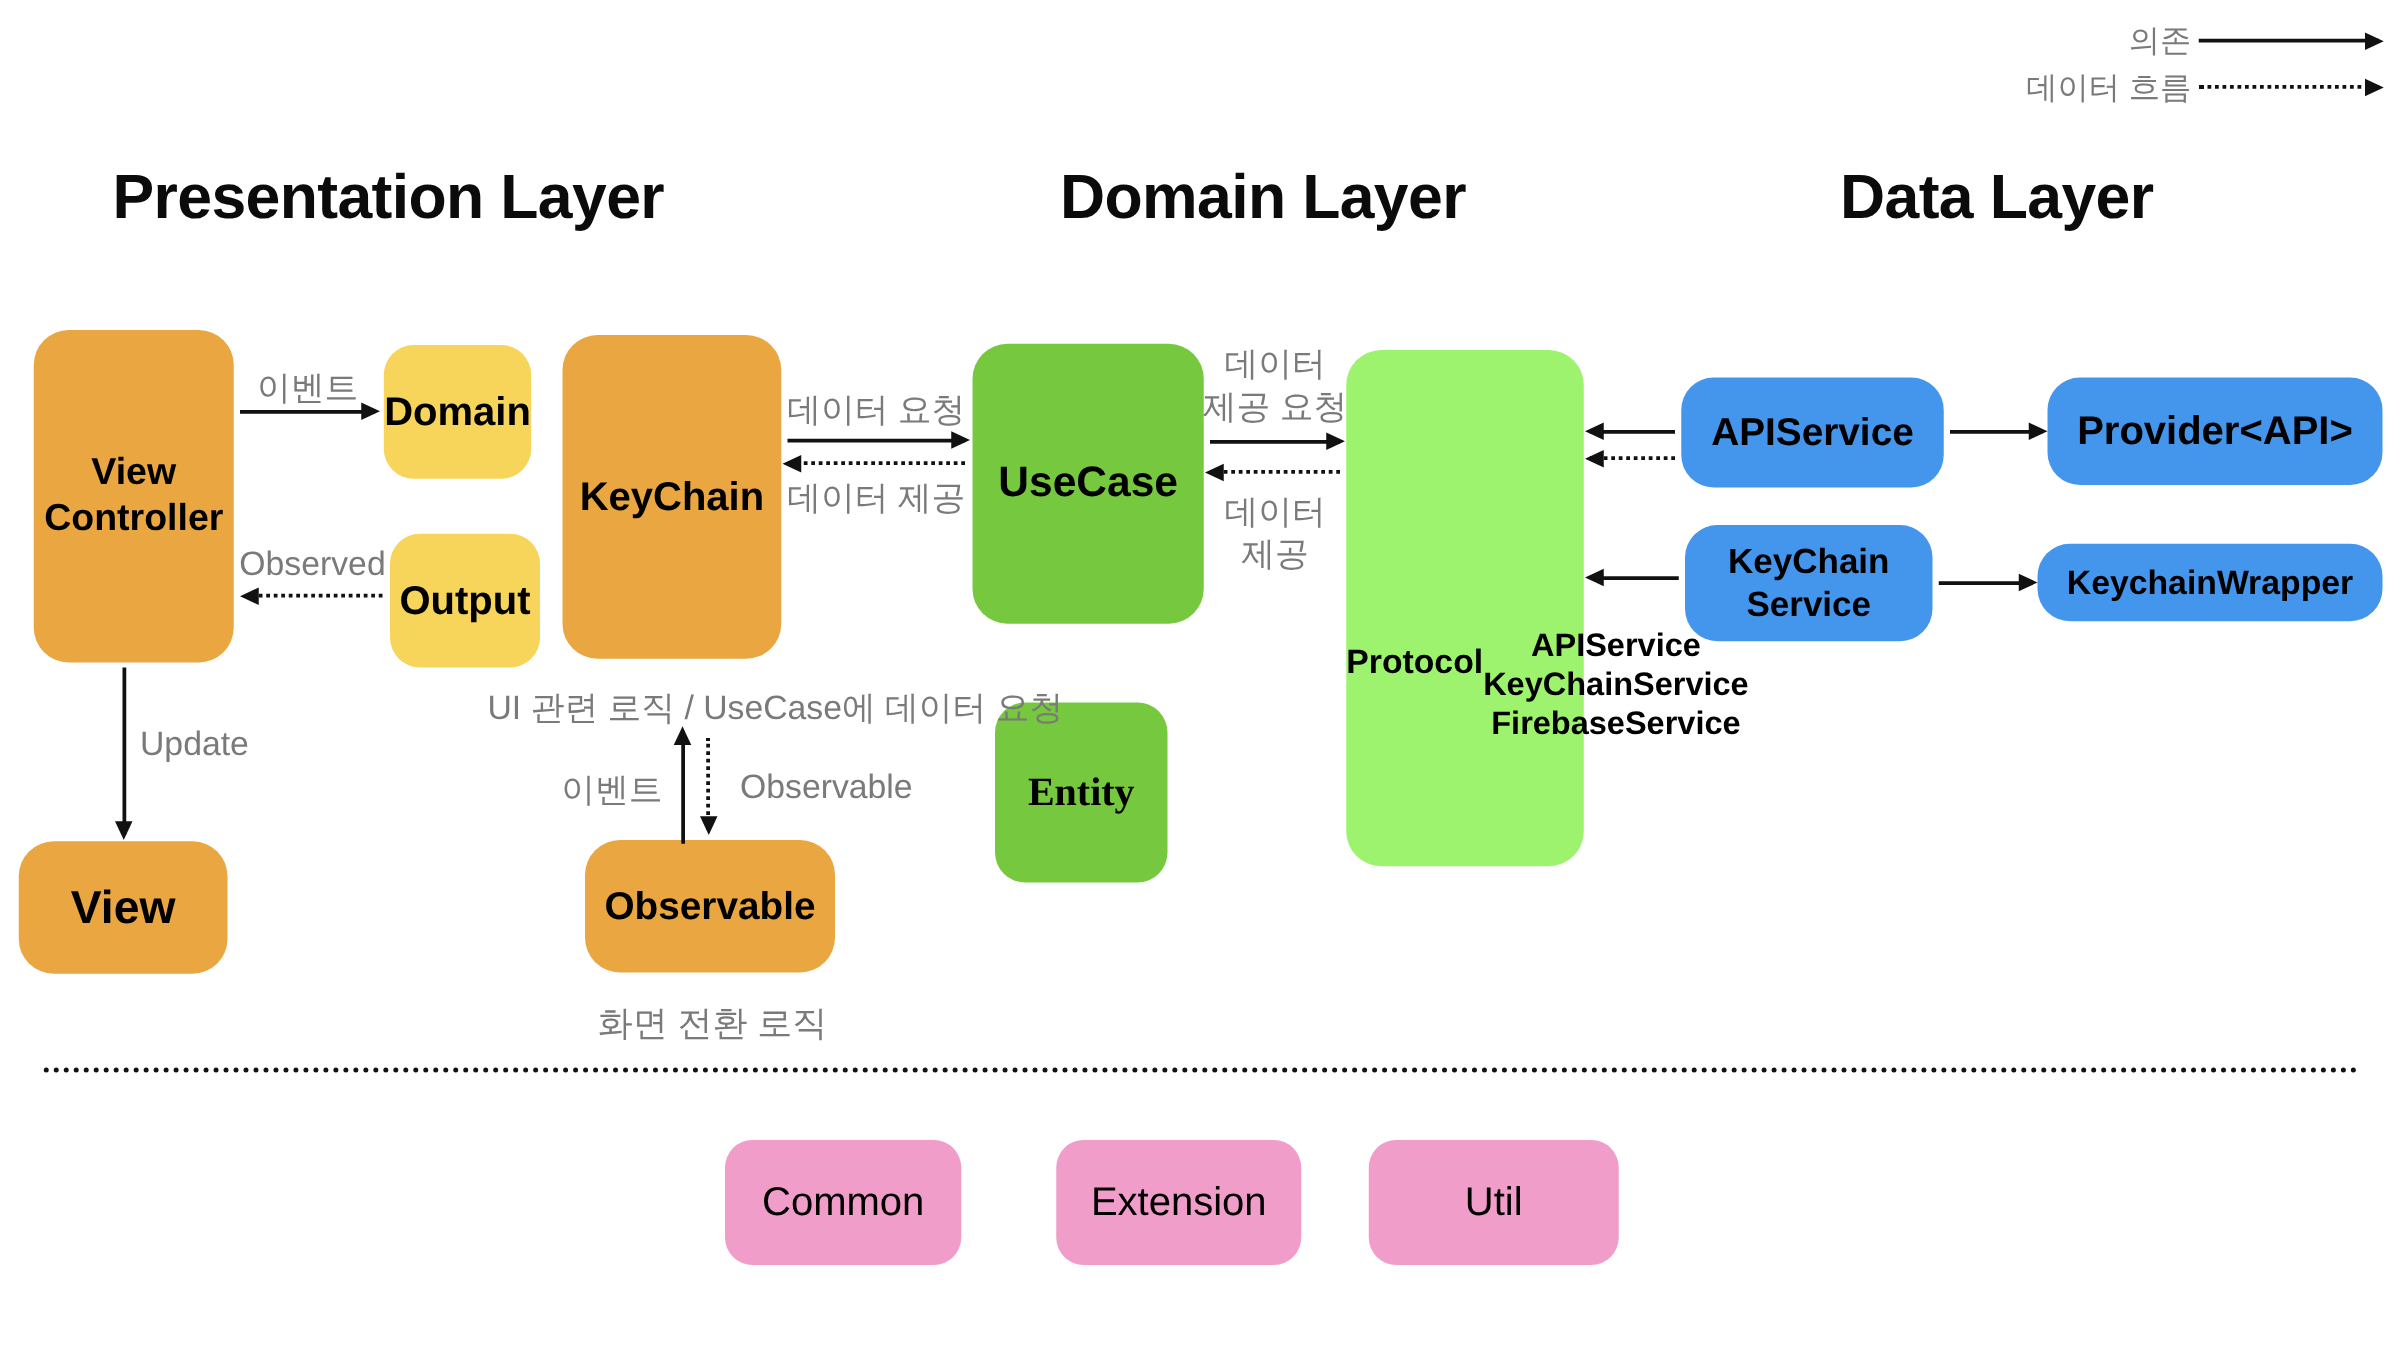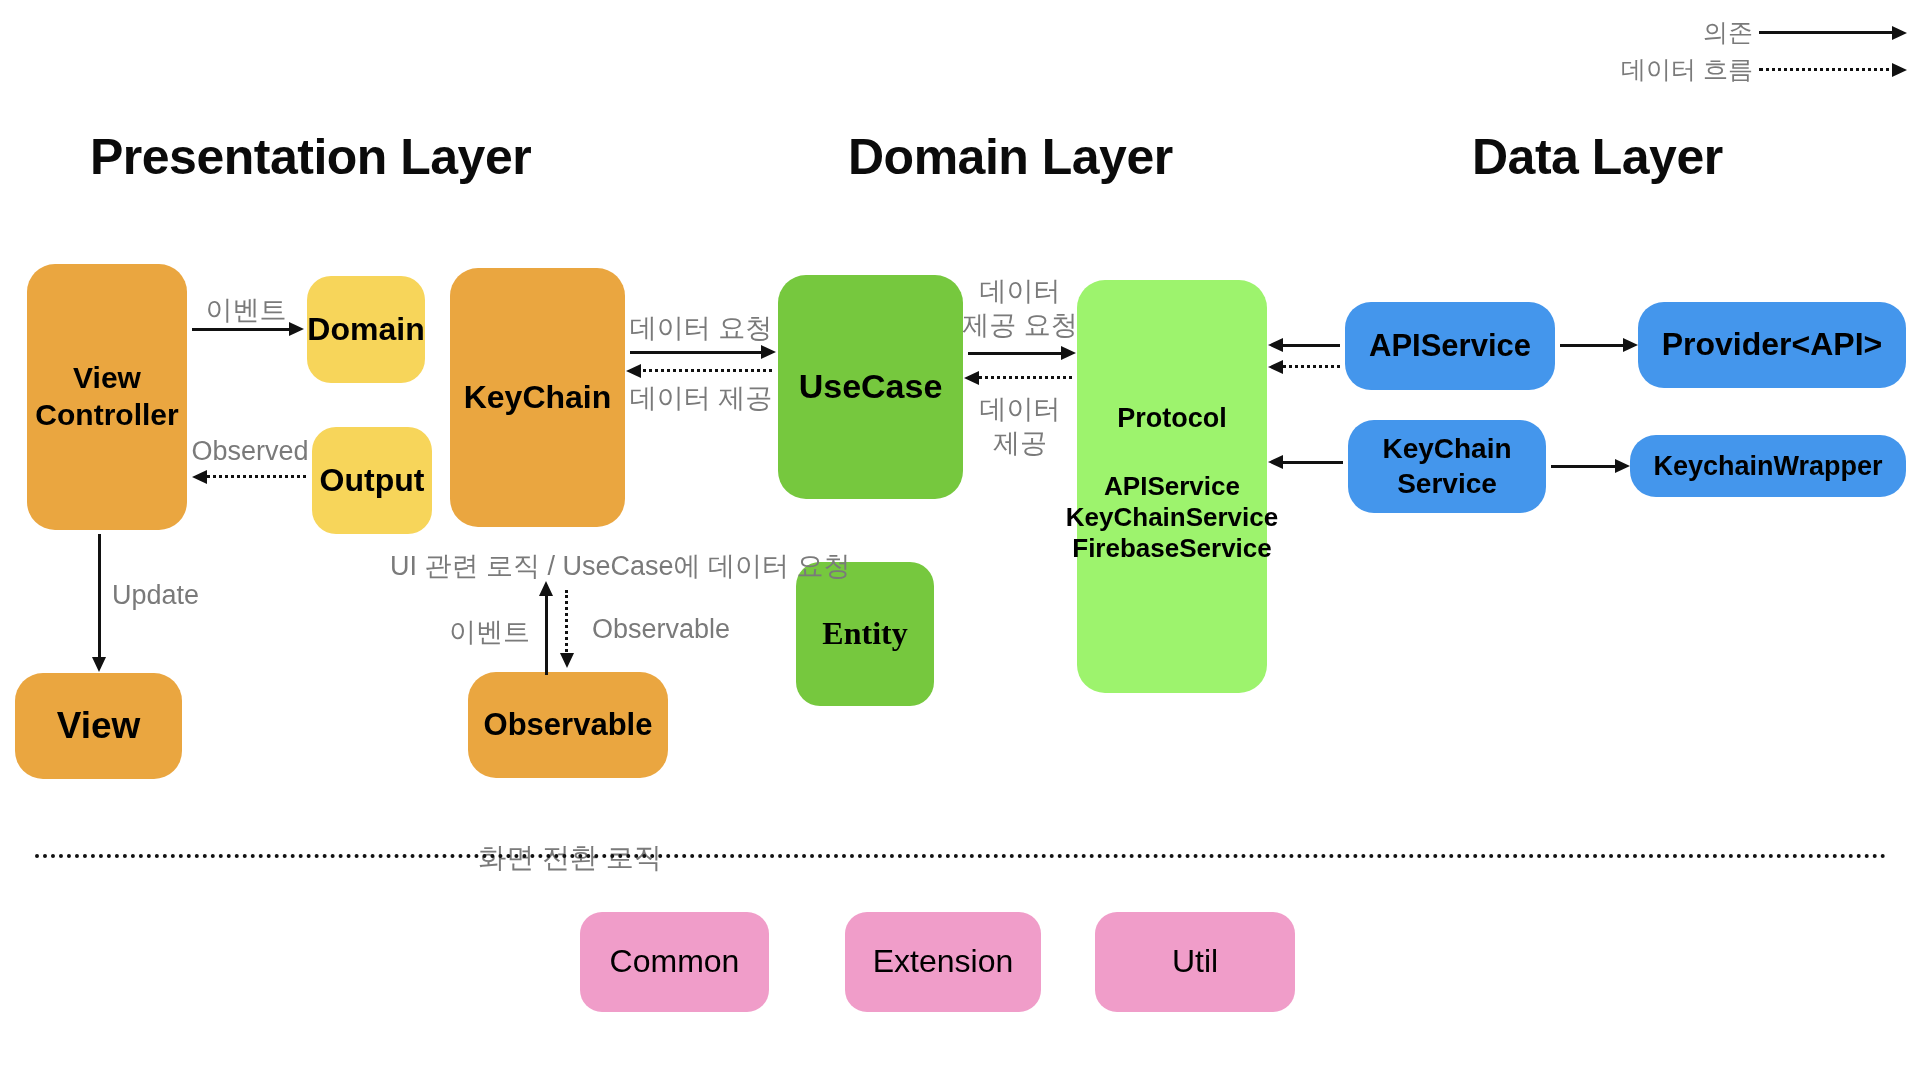--- a/index.html
+++ b/index.html
@@ -14,21 +14,21 @@
     position:absolute;display:flex;align-items:center;justify-content:center;
     text-align:center;font-weight:bold;color:#000;border-radius:28px;line-height:1.22;
   }
   .orange{background:#EAA640;}
   .yellow{background:#F7D55A;border-radius:24px;}
   .green{background:#76C83E;}
   .lightgreen{background:#9DF36D;}
   .blue{background:#4496EC;border-radius:26px;}
   .pink{background:#F09DC9;font-weight:400;border-radius:22px;}
   
-  .protocol-box{flex-direction:column;justify-content:flex-start;padding-top:122px;box-sizing:border-box;}
+  .protocol-box{flex-direction:row;justify-content:flex-start;padding-top:122px;box-sizing:border-box;}
   .protocol-title{font-size:27px;font-weight:bold;margin-bottom:36px;}
   .protocol-items{font-size:26px;font-weight:bold;line-height:31px;}
   
   .arr{position:absolute;}
   .arr.h{height:14px;}
   .arr.v{width:14px;}
   .arr.h.solid::before{content:'';position:absolute;left:2px;right:2px;top:50%;margin-top:-1.5px;height:3px;background:#111;}
   .arr.h.dotted::before{content:'';position:absolute;left:2px;right:2px;top:50%;margin-top:-2px;border-top:3.5px dotted #111;}
   .arr.v.solid::before{content:'';position:absolute;top:2px;bottom:2px;left:50%;margin-left:-1.5px;width:3px;background:#111;}
   .arr.v.dotted::before{content:'';position:absolute;top:2px;bottom:2px;left:50%;margin-left:-2px;border-left:3.5px dotted #111;}
@@ -127,17 +127,17 @@
     <div>제공 요청</div>
   </div>
   <div class="lbl center two-line" style="left:950px;top:392px;width:140px;">
     <div>데이터</div>
     <div>제공</div>
   </div>
   <div class="lbl" style="left:420px;top:614px;width:110px;text-align:right;">이벤트</div>
   <div class="lbl" style="left:592px;top:614px;">Observable</div>
 
   <div class="lbl center" style="left:390px;top:548px;width:410px;">UI 관련 로직 / UseCase에 데이터 요청</div>
-  <div class="lbl center" style="left:455px;top:800px;width:230px;font-size:28px;margin-top:39px;">화면 전환 로직</div>
+  <div class="lbl center" style="left:455px;top:800px;width:230px;font-size:28px;">화면 전환 로직</div>
 
   <div class="divider"></div>
 
 </div>
 
 </body></html>

